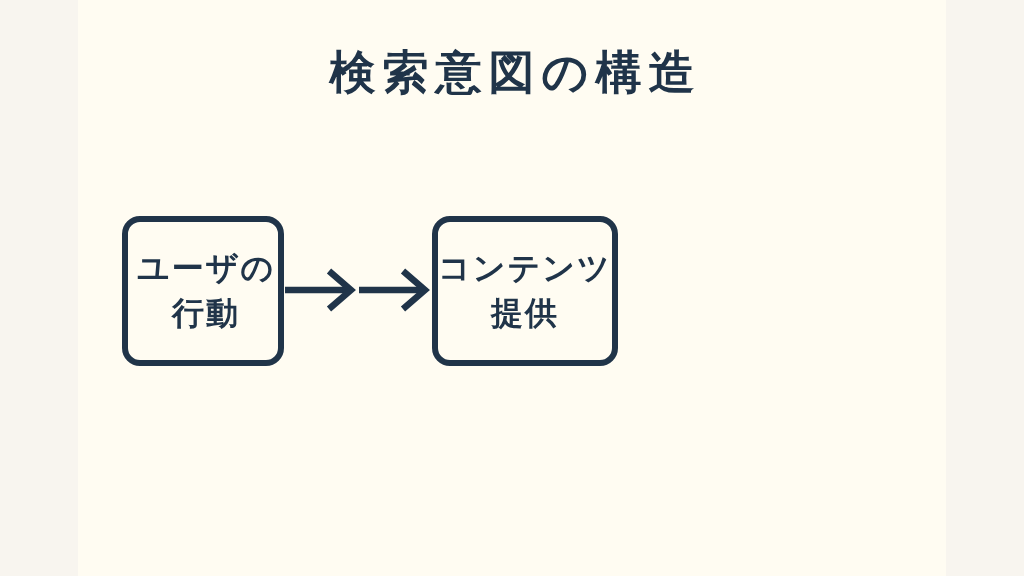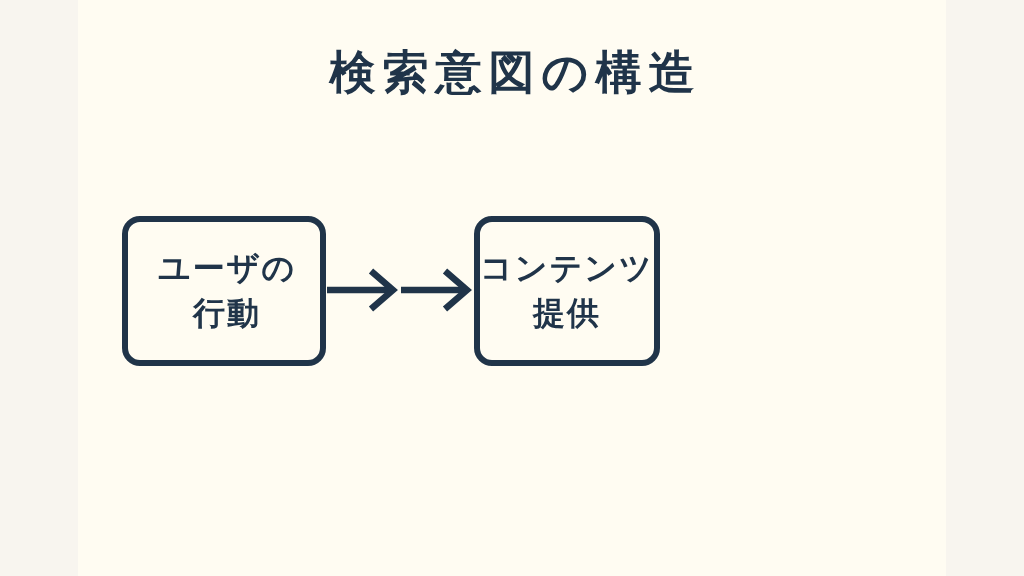--- a/index.html
+++ b/index.html
@@ -44,21 +44,21 @@
   .flow-box {
     height: 150px;
     border: 6px solid var(--ink);
     border-radius: 18px;
     background: var(--slide-bg);
     display: flex;
     align-items: center;
     justify-content: center;
     flex: none;
   }
-  .flow-box:nth-of-type(1) { width: 204px; padding-left: 6px; }
+  .flow-box:nth-of-type(1) { width: 162px; padding-left: 6px; }
   .flow-box:nth-of-type(3) { width: 194px; }
   .flow-box:nth-of-type(5) { width: 212px; }
   .flow-box .label {
     white-space: pre-line;
     text-align: center;
     font-size: 32px;
     font-weight: 700;
     line-height: 1.42;
     letter-spacing: 2px;
     color: var(--ink);

